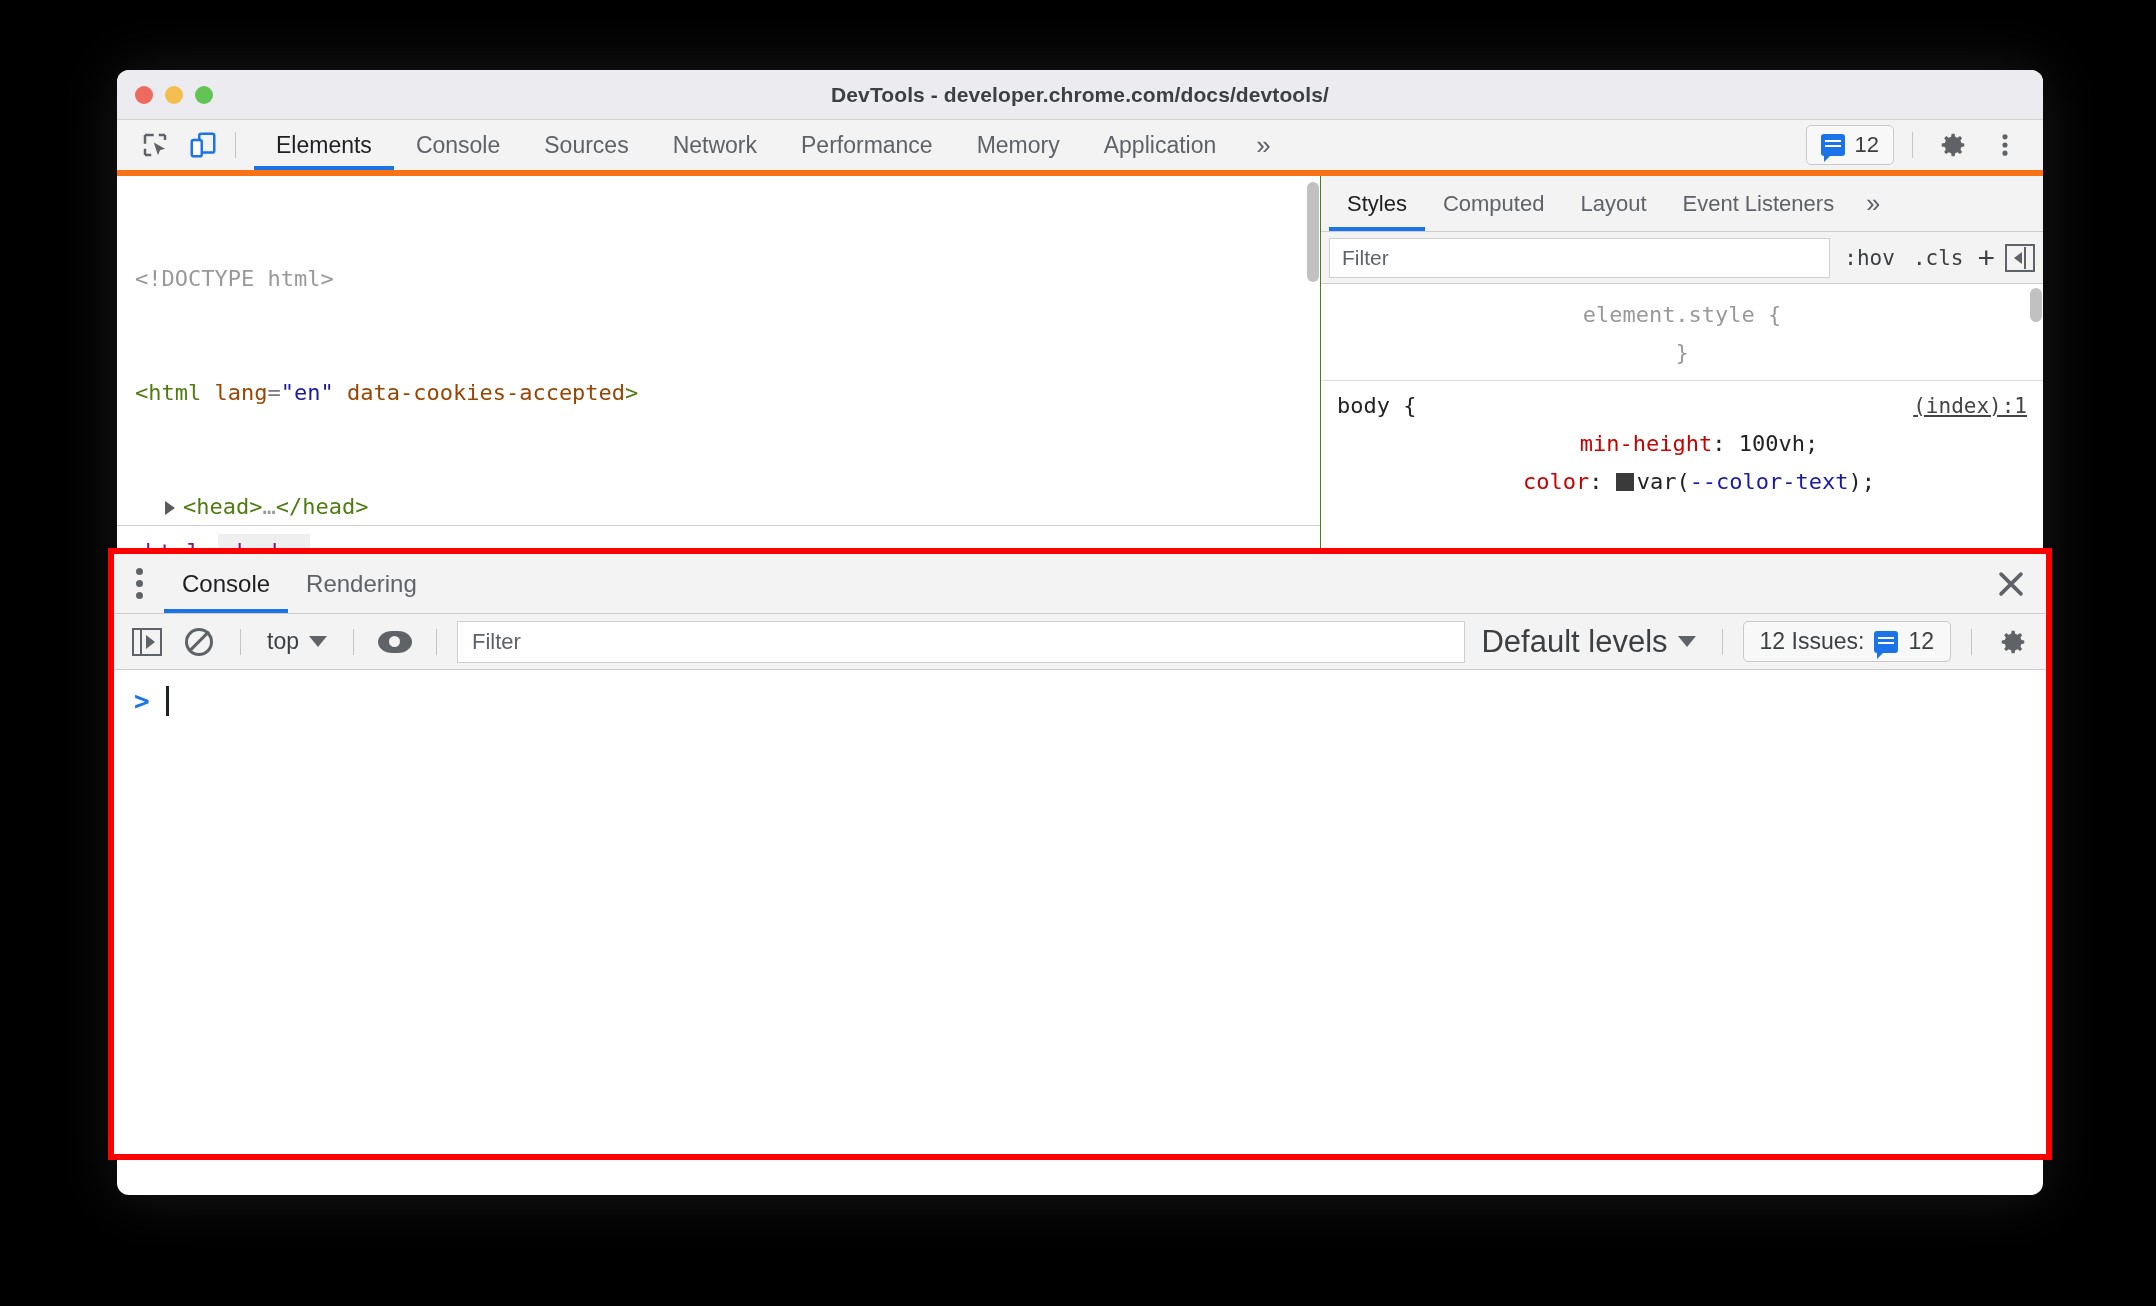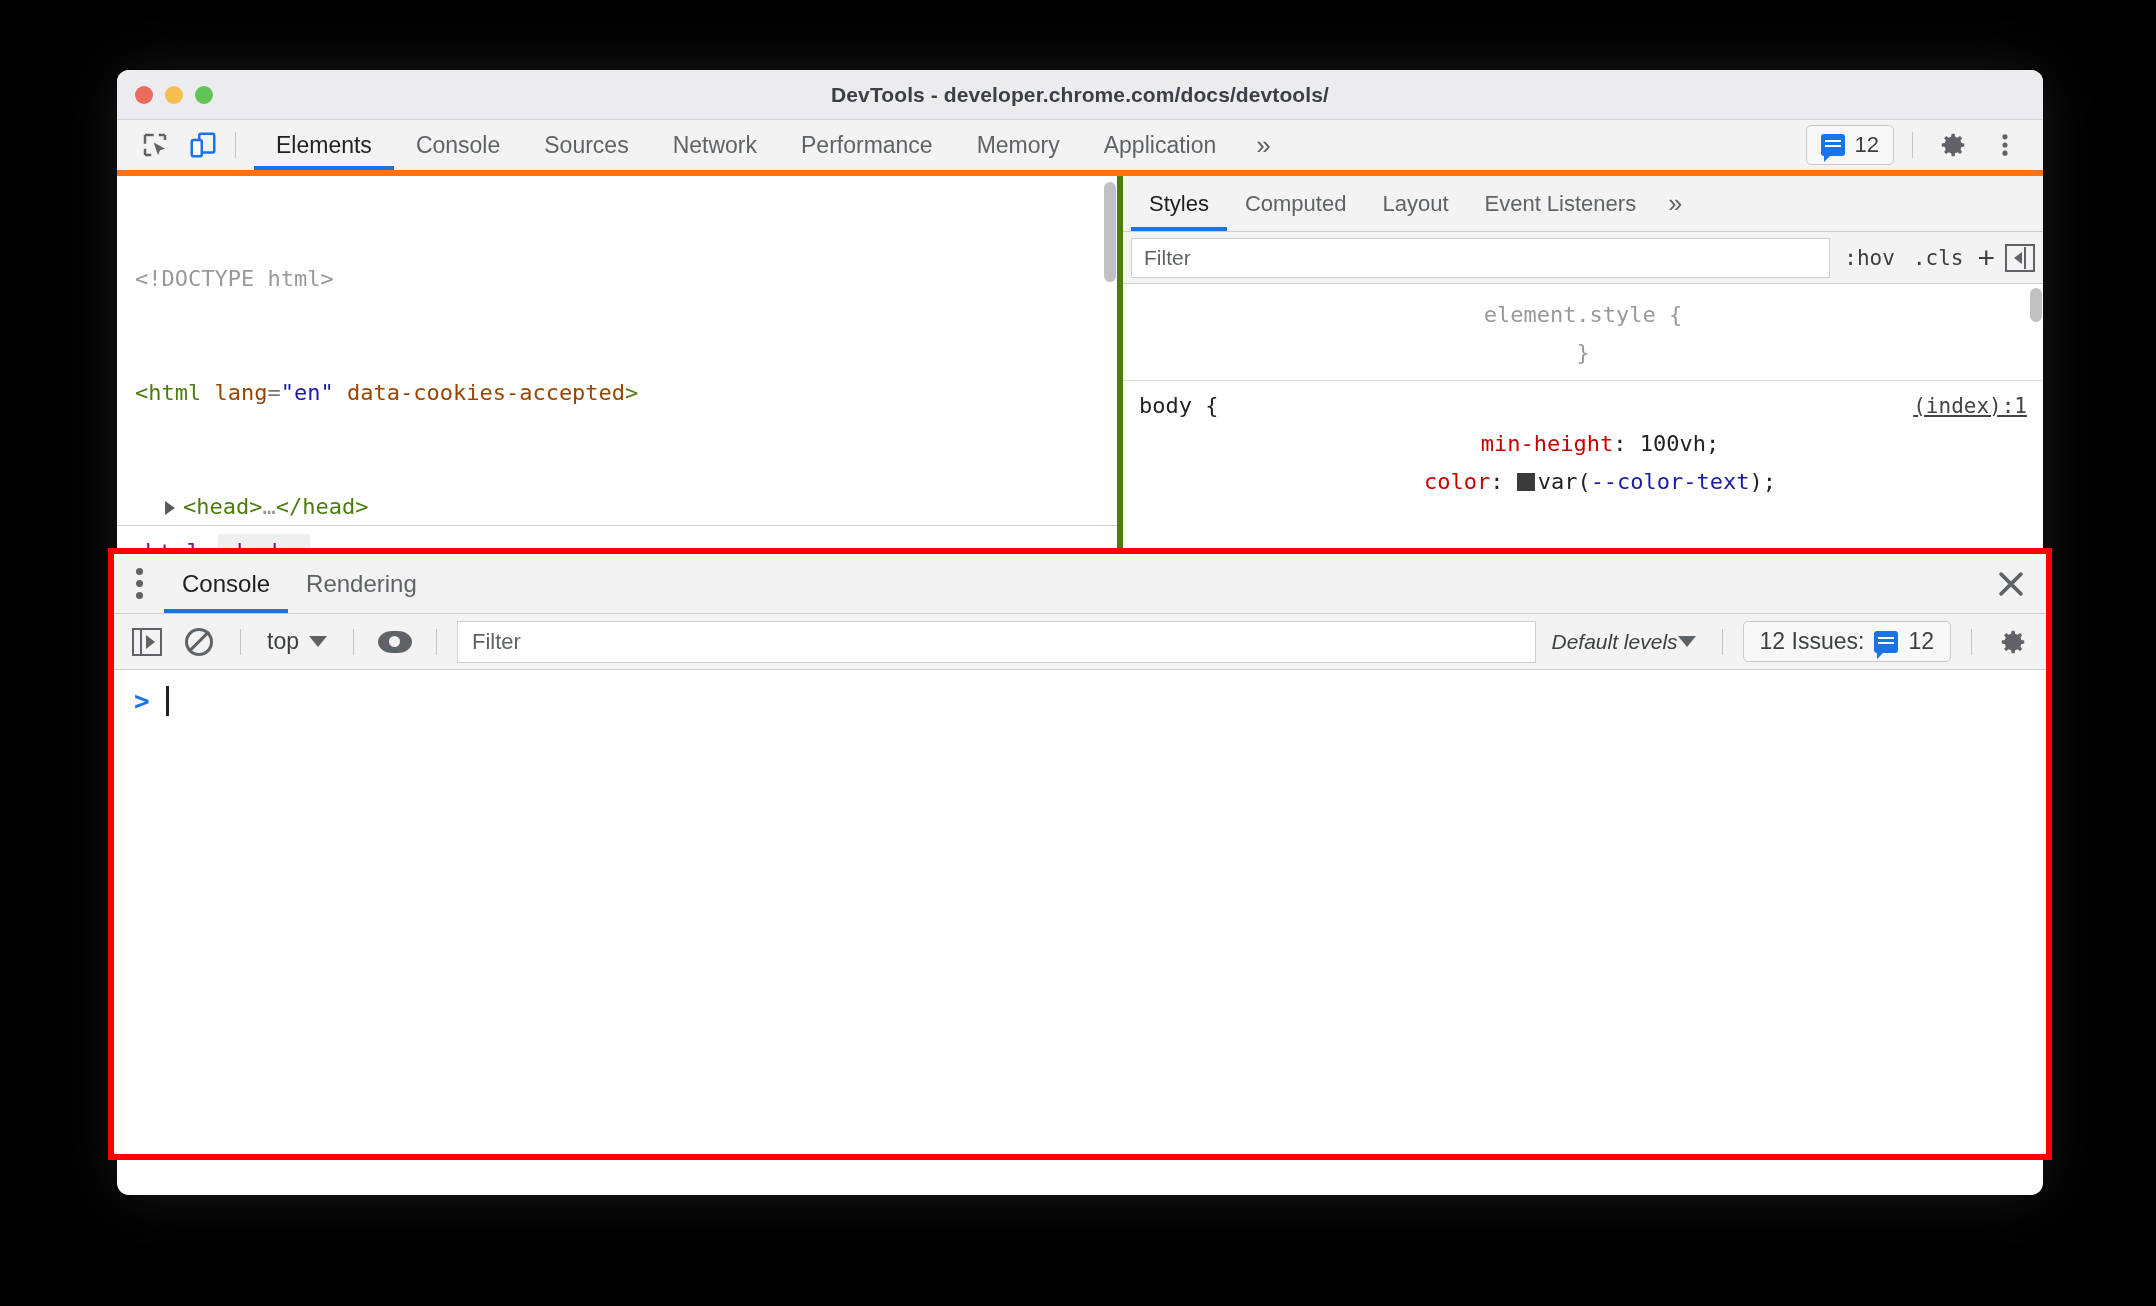--- a/index.html
+++ b/index.html
@@ -69,21 +69,21 @@
     border: 1px solid #c9c9c9; border-radius: 5px;
     padding: 6px 14px; background: #f8f8f8; cursor: pointer;
   }
   .issues-count { font-size: 22px; color: #3c4043; }
   .msg-icon { width: 24px; height: 22px; background: #1a73e8; border-radius: 3px; position: relative; }
   .msg-icon::after { content: ""; position: absolute; left: 3px; bottom: -6px; border-left: 7px solid #1a73e8; border-bottom: 7px solid transparent; }
   .msg-icon i { position: absolute; left: 4px; right: 4px; top: 6px; height: 2px; background: #fff; box-shadow: 0 5px 0 #fff; display: block; }
 
   
   .panes { display: flex; height: 403px; position: relative; }
-  .dom-pane { position: relative; width: 1006px; background: #fff; overflow: hidden; border-right: 6px solid #4d7c0f; }
+  .dom-pane { position: relative; width: 1204px; background: #fff; overflow: hidden; border-right: 1px solid #4d7c0f; }
   .dom-tree {
     font-family: "DejaVu Sans Mono", monospace;
     font-size: 22px; line-height: 38px;
     padding: 8px 0 0 0;
     color: #222;
     white-space: pre-wrap;
   }
   .dom-line { padding-left: 18px; position: relative; }
   .ind1 { padding-left: 48px; }
   .c-gray { color: #999; }
@@ -175,21 +175,21 @@
   .ctx-select { display: flex; align-items: center; gap: 10px; font-size: 23px; color: #3c4043; cursor: pointer; padding: 0 6px; }
   .caret { width: 0; height: 0; border-left: 9px solid transparent; border-right: 9px solid transparent; border-top: 11px solid #5f6368; }
   .eye { width: 34px; height: 22px; border-radius: 50% / 60%; background: #5f6368; display: flex; align-items: center; justify-content: center; }
   .eye i { width: 11px; height: 11px; border-radius: 50%; background: #f3f3f3; display: block; }
   .console-filter {
     flex: 1; height: 42px; background: #fff; border: 1px solid #cfcfcf;
     font-size: 22px; color: #5f6368; padding: 0 14px; outline: none;
     font-family: "Liberation Sans", sans-serif;
   }
   .console-filter::placeholder { color: #5f6368; }
-  .levels { display: flex; align-items: center; font-size: 21px; color: #3c4043; cursor: pointer; padding: 0 6px; font-style: italic; }
+  .levels { display: flex; align-items: center; gap: 10px; font-size: 31px; color: #3c4043; cursor: pointer; padding: 0 6px; }
   .issues-chip2 {
     display: flex; align-items: center; gap: 10px;
     border: 1px solid #c9c9c9; border-radius: 5px; padding: 6px 16px;
     font-size: 23px; color: #3c4043; background: #f8f8f8; cursor: pointer;
   }
   .console-body { flex: 1; background: #fff; position: relative; }
   .prompt-row { display: flex; align-items: center; gap: 16px; padding: 16px 0 0 20px; }
   .chev { color: #1a73e8; font-size: 26px; font-weight: bold; font-family: "DejaVu Sans Mono", monospace; }
   .caret-bar { width: 3px; height: 30px; background: #202124; }
 

